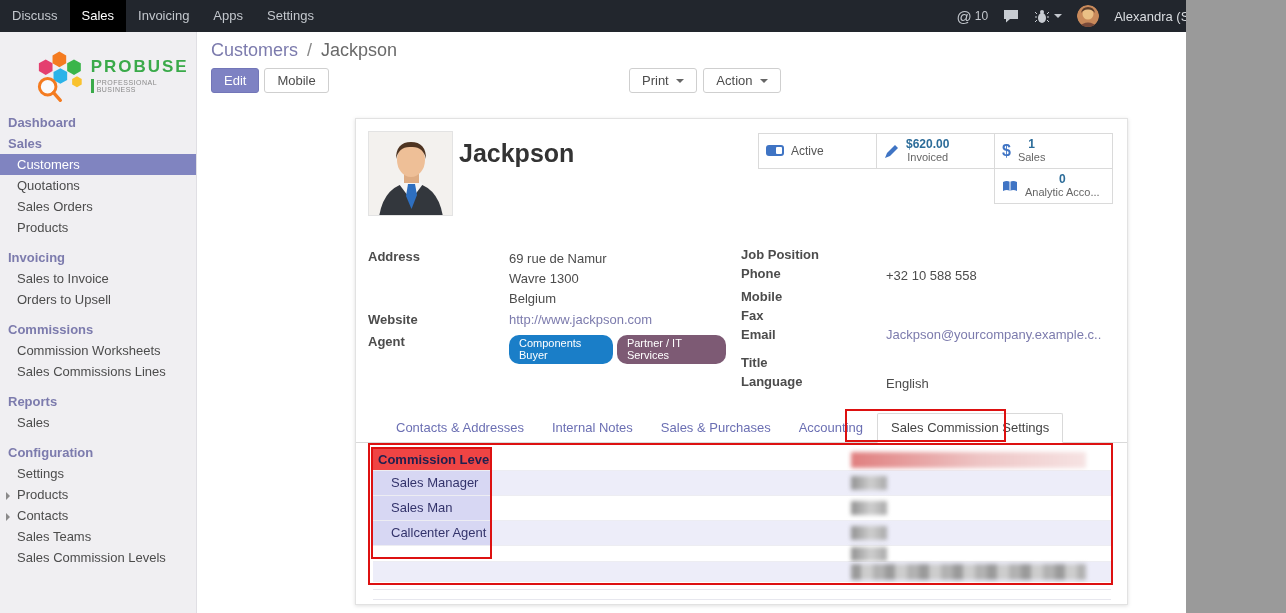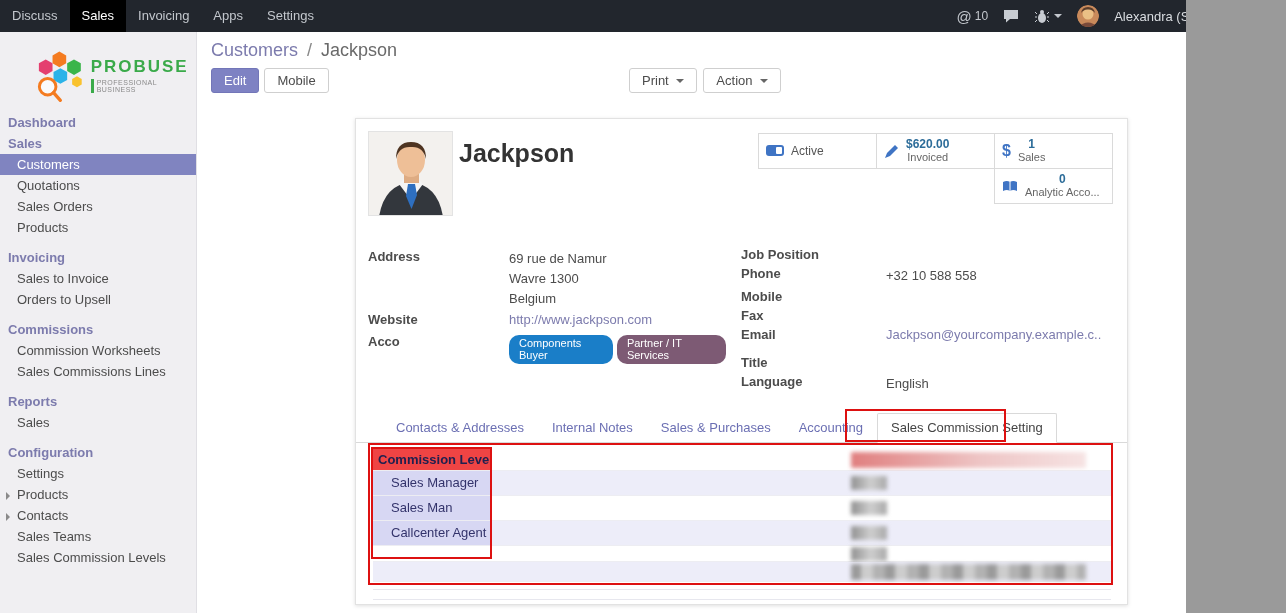--- a/index.html
+++ b/index.html
@@ -324,21 +324,21 @@
             <div>69 rue de Namur</div>
             <div>Wavre 1300</div>
             <div>Belgium</div>
           </span>
         </div>
         <div class="frow" style="margin-top:3px;">
           <span class="flabel">Website</span>
           <a class="link">http://www.jackpson.com</a>
         </div>
         <div class="frow" style="margin-top:6px;">
-          <span class="flabel">Acco</span>
+          <span class="flabel">Agent</span>
           <span class="tags-wrap">
             <span class="tagpill tag-blue">Components Buyer</span>
             <span class="tagpill tag-purple">Partner / IT Services</span>
           </span>
         </div>
       </div>
 
       <div class="col-right">
         <div class="frow">
             <span class="flabel">Job Position</span>
@@ -369,21 +369,21 @@
             <span class="flabel">Language</span>
             <span class="fval">English</span>
           </div>
       </div>
 
       <div class="tabs">
         <span class="tab">Contacts &amp; Addresses</span>
         <span class="tab">Internal Notes</span>
         <span class="tab">Sales &amp; Purchases</span>
         <span class="tab">Accounting</span>
-        <span class="tab active">Sales Commission Setting</span>
+        <span class="tab active">Sales Commission Settings</span>
       </div>
 
       <div class="ctable">
         <div class="trow header plain">
           <span class="tc1">Commission Level</span>
           <span class="redact pink"></span>
         </div>
         <div class="trow tint">
           <span class="tc1 cell-lav">Sales Manager</span>
           <span class="redact sm"></span>

